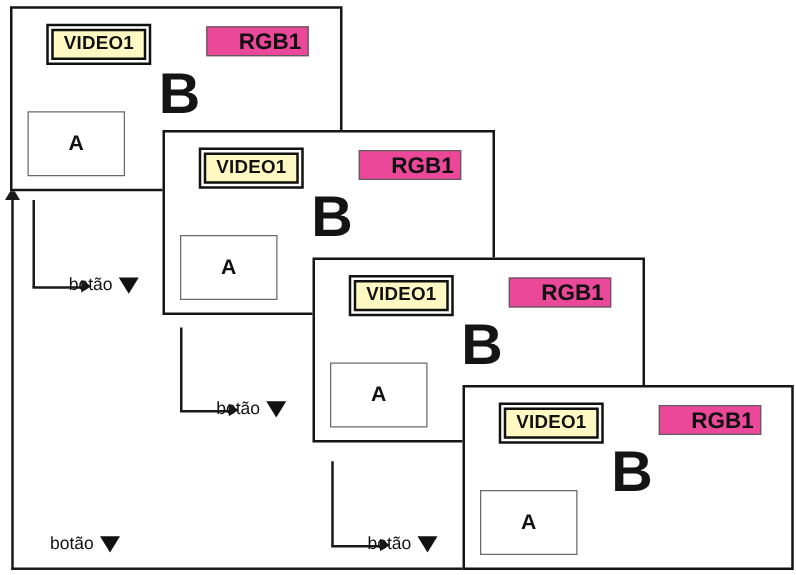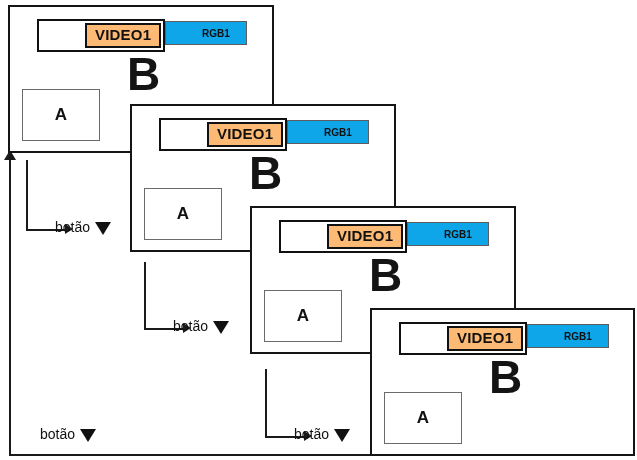--- a/index.html
+++ b/index.html
@@ -60,43 +60,42 @@
     position: absolute;
     left: 27px;
     top: 12px;
     box-sizing: border-box;
     border: 2px solid #111;
     padding: 2px;
     background: #ffffff;
   }
   .chip-video-inner {
     border: 2px solid #111;
-    background: #fdba74;
+    background: #fef9c3;
     padding: 2px 8px 3px 8px;
     font-size: 15px;
     font-weight: bold;
     color: #111;
     letter-spacing: 0.2px;
     line-height: 16px;
     text-align: center;
     white-space: nowrap;
-    margin-left: 44px;
   }
 
   
   .chip-rgb {
     position: absolute;
     left: 155px;
     top: 14px;
     width: 82px;
     height: 24px;
     box-sizing: border-box;
     border: 1.5px solid #5d5d5d;
-    background: #0ea5e9;
-    font-size: 10px;
+    background: #ec4899;
+    font-size: 18px;
     font-weight: bold;
     color: #111;
     display: flex;
     align-items: center;
     justify-content: center;
     white-space: nowrap;
     padding-left: 20px;
   }
 
   

